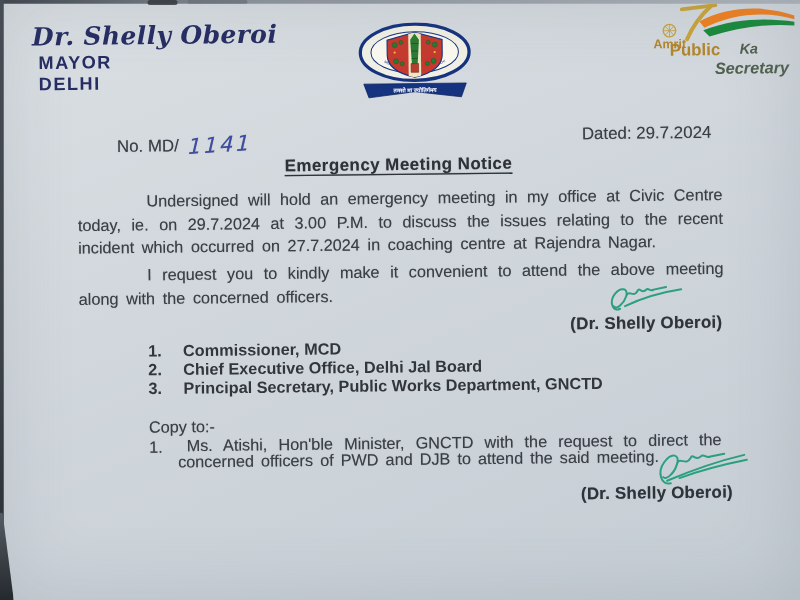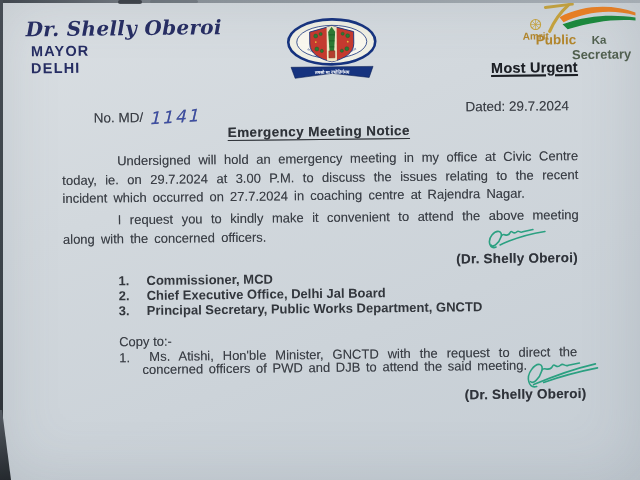--- a/index.html
+++ b/index.html
@@ -9,21 +9,21 @@
   .doc{position:absolute;inset:0;transform:rotate(-0.65deg);transform-origin:320px 240px;}
   .abs{position:absolute;}
   .soft{text-shadow:0 0 0.6px rgba(70,75,82,.55);}
   
   .lh-name{font-family:"DejaVu Serif",serif;font-style:italic;font-weight:700;font-size:20px;color:#262d63;letter-spacing:.3px;}
   .lh-sub{font-weight:700;font-size:14.5px;color:#262d63;letter-spacing:1.2px;line-height:17px;}
   
   .urgent{font-weight:700;font-size:14.5px;color:#1b1e24;text-decoration:underline;text-underline-offset:2px;text-decoration-thickness:1.6px;letter-spacing:.2px;}
   .az-word{position:absolute;font-weight:700;}
   .az-gold{color:#b3862c;}
-  .az-dark{color:#51604f;font-weight:600;}
+  .az-dark{color:#51604f;font-weight:600;font-style:italic;}
   .ref{font-size:13.5px;color:#3a3e45;}
   .hand{display:inline-block;font-family:"DejaVu Sans",sans-serif;font-style:italic;font-size:17px;color:#3c4da3;letter-spacing:2px;transform:rotate(-3deg) skewX(-6deg);position:relative;top:1px;margin-left:7px;font-weight:500;}
   .title{font-weight:700;font-size:13.5px;color:#2e3238;text-decoration:underline;text-underline-offset:2.5px;text-decoration-thickness:1.4px;letter-spacing:.4px;text-align:center;width:100%;}
   
   .para{width:516px;font-size:13px;color:#3a3e45;line-height:18.7px;}
   .jl{text-align:justify;text-align-last:justify;}
   .ll{text-align:left;word-spacing:2.5px;}
   .ind{text-indent:55px;}
   
   .signame{font-weight:700;font-size:13.5px;color:#2f333a;letter-spacing:.2px;}
@@ -110,21 +110,20 @@
         </g>
         <path d="M50,16 C75,3 104,4 126,12 L126,15 C103,8 77,10 54,21 Z" fill="#ef8121"></path>
         <path d="M53,23 C80,13 107,14 126,17 L126,20 C105,18 82,21 58,28 Z" fill="#1a8a3c"></path>
       </svg>
       <span class="az-word az-gold" style="left:26px;top:31px;font-size:13.5px;">Public</span>
       <span class="az-word az-dark" style="left:82px;top:33px;font-size:11.5px;">Ka</span>
       <span class="az-word az-gold" style="left:13px;top:29px;font-size:10px;">Amrit</span>
       <span class="az-word az-dark" style="left:62px;top:46px;font-size:13px;">Secretary</span>
     </div>
 
-    <div class="abs urgent soft" style="left:493px;top:62px;">Most Urgent</div>
 
     <div class="abs ref soft" style="left:95px;top:104px;">
       <span>No. MD/</span><span class="hand">1141</span>
     </div>
 
     <div class="abs ref soft" style="left:467px;top:101px;font-size:13.5px;">Dated: 29.7.2024</div>
 
     <div class="abs title soft" style="left:0;top:124px;">Emergency Meeting Notice</div>
 
     <div class="abs para soft" style="left:63px;top:150px;">

